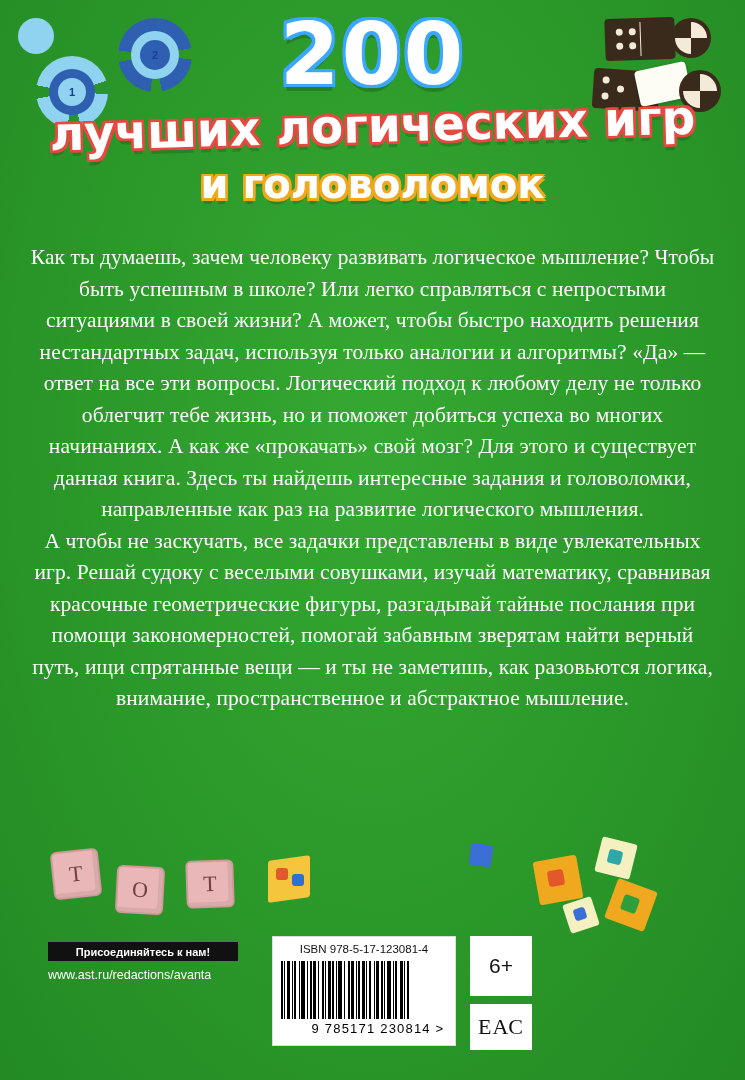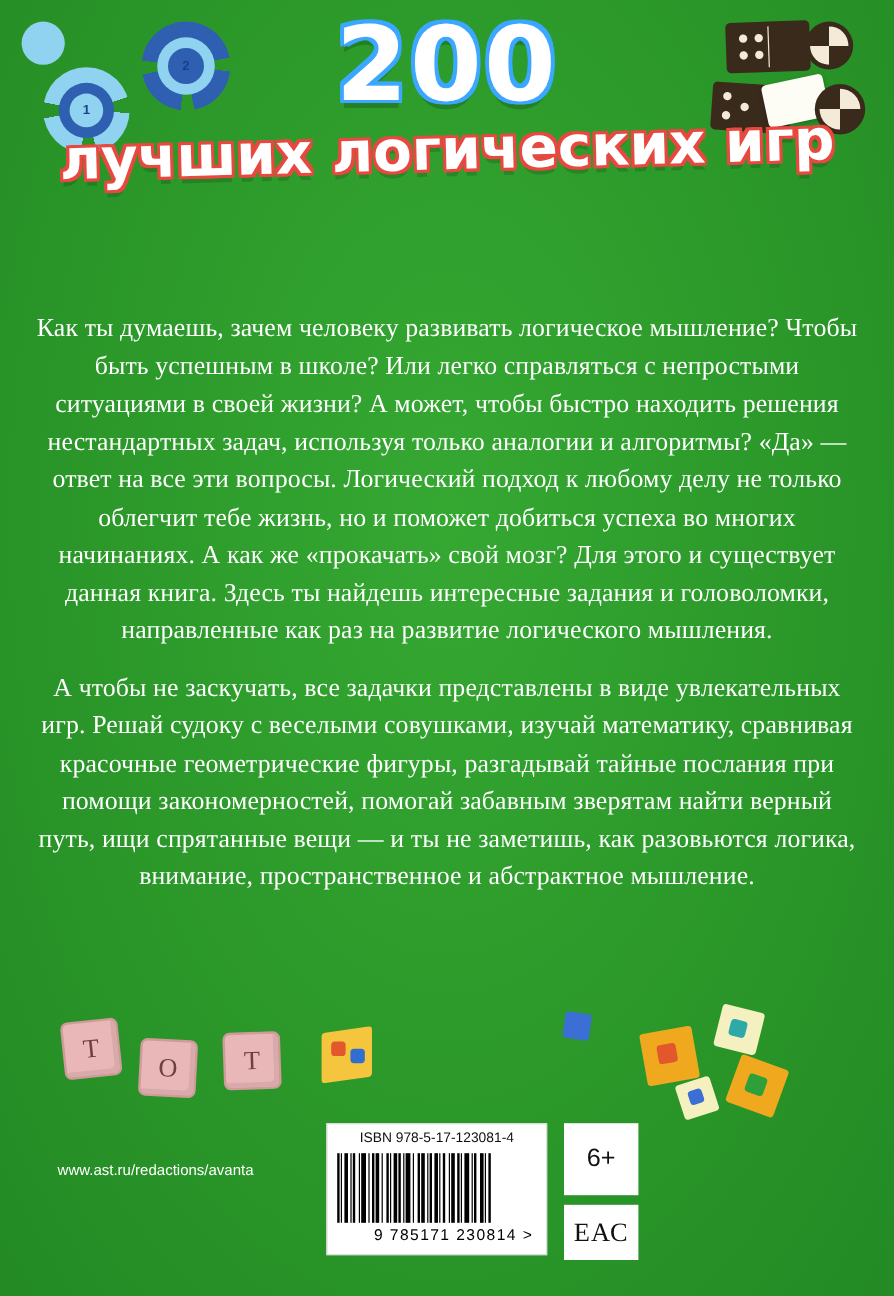--- a/index.html
+++ b/index.html
@@ -71,21 +71,21 @@
   .blurb{
     position:absolute;left:28px;right:28px;top:242px;
     text-align:center;
     color:#ffffff;
     font-family:"Liberation Serif",serif;
     font-size:21.5px;
     line-height:31.5px;
     letter-spacing:.1px;
   }
   .blurb p{margin:0;}
-  .blurb .para{margin-top:16px;}
+  .blurb .para{margin-top:0;}
 
   
   .toys{position:absolute;left:0;right:0;bottom:120px;height:120px;}
   .letter-cube{
     position:absolute;width:44px;height:44px;border-radius:6px;
     background:#e9b7b7;border:2px solid #cf9a9a;
     display:flex;align-items:center;justify-content:center;
     color:#6e4040;font-size:22px;font-family:"Liberation Serif",serif;
     box-shadow:inset -4px -4px 0 rgba(0,0,0,.07);
   }
@@ -164,20 +164,21 @@
       <span class="pip" style="left:9px;top:24px;"></span>
       <span class="pip" style="left:24px;top:16px;"></span>
     </div>
     <div class="card-white" style="left:40px;top:58px;width:52px;height:36px;"></div>
     <div class="coin" style="left:82px;top:62px;width:42px;height:42px;"></div>
   </div>
 
   <div class="title-block">
     <div class="t-250">200</div>
     <div class="t-line2">лучших логических игр</div>
+    <div class="t-line3">и головоломок</div>
   </div>
 
   <div class="blurb">
     <p class="para">Как ты думаешь, зачем человеку развивать логическое мышление? Чтобы быть успешным в школе? Или легко справляться с непростыми ситуациями в своей жизни? А может, чтобы быстро находить решения нестандартных задач, используя только аналогии и алгоритмы? «Да» — ответ на все эти вопросы. Логический подход к любому делу не только облегчит тебе жизнь, но и поможет добиться успеха во многих начинаниях. А как же «прокачать» свой мозг? Для этого и существует данная книга. Здесь ты найдешь интересные задания и головоломки, направленные как раз на развитие логического мышления.</p>
     <p class="para">А чтобы не заскучать, все задачки представлены в виде увлекательных игр. Решай судоку с веселыми совушками, изучай математику, сравнивая красочные геометрические фигуры, разгадывай тайные послания при помощи закономерностей, помогай забавным зверятам найти верный путь, ищи спрятанные вещи — и ты не заметишь, как разовьются логика, внимание, пространственное и абстрактное мышление.</p>
   </div>
 
   <div class="toys">
     <div class="letter-cube" style="left:52px;top:10px;transform:rotate(-6deg);">Т</div>
     <div class="letter-cube" style="left:116px;top:26px;transform:rotate(3deg);">О</div>
@@ -204,20 +205,21 @@
       <div class="face" style="left:12px;top:12px;width:16px;height:16px;background:#2f9f3c;transform:rotate(20deg);"></div>
     </div>
     <div class="cube3d" style="left:566px;top:60px;">
       <div class="face" style="left:0;top:0;width:30px;height:30px;background:#f5f0c0;transform:rotate(-18deg);"></div>
       <div class="face" style="left:8px;top:8px;width:12px;height:12px;background:#3b6fd6;transform:rotate(-18deg);"></div>
     </div>
   </div>
 
   <div class="footer">
 
+    <div class="join-bar">Присоединяйтесь к нам!</div>
     <div class="site">www.ast.ru/redactions/avanta</div>
 
 
     <div class="isbn-box">
       <div class="isbn-text">ISBN 978-5-17-123081-4</div>
       <div class="barcode">
         <i style="width:2px"></i>
           <i style="width:1px;background:transparent"></i>
         <i style="width:1px"></i>
           <i style="width:2px;background:transparent"></i>

